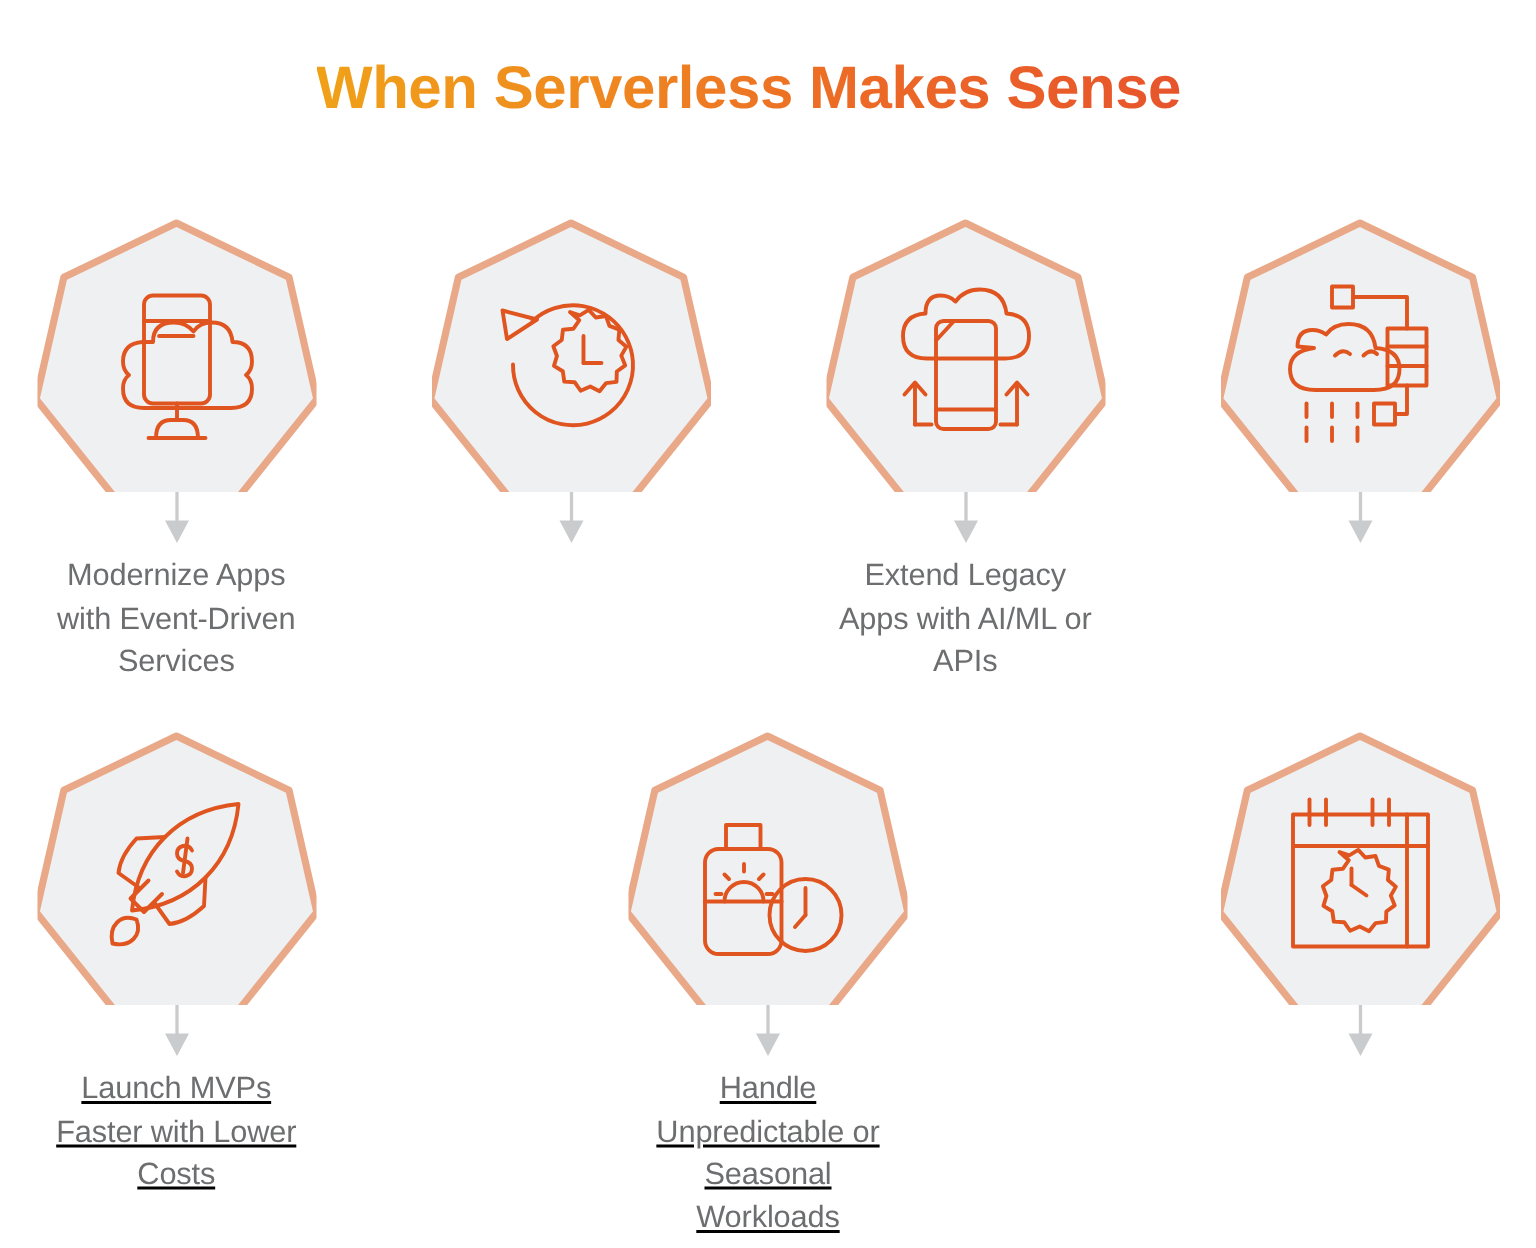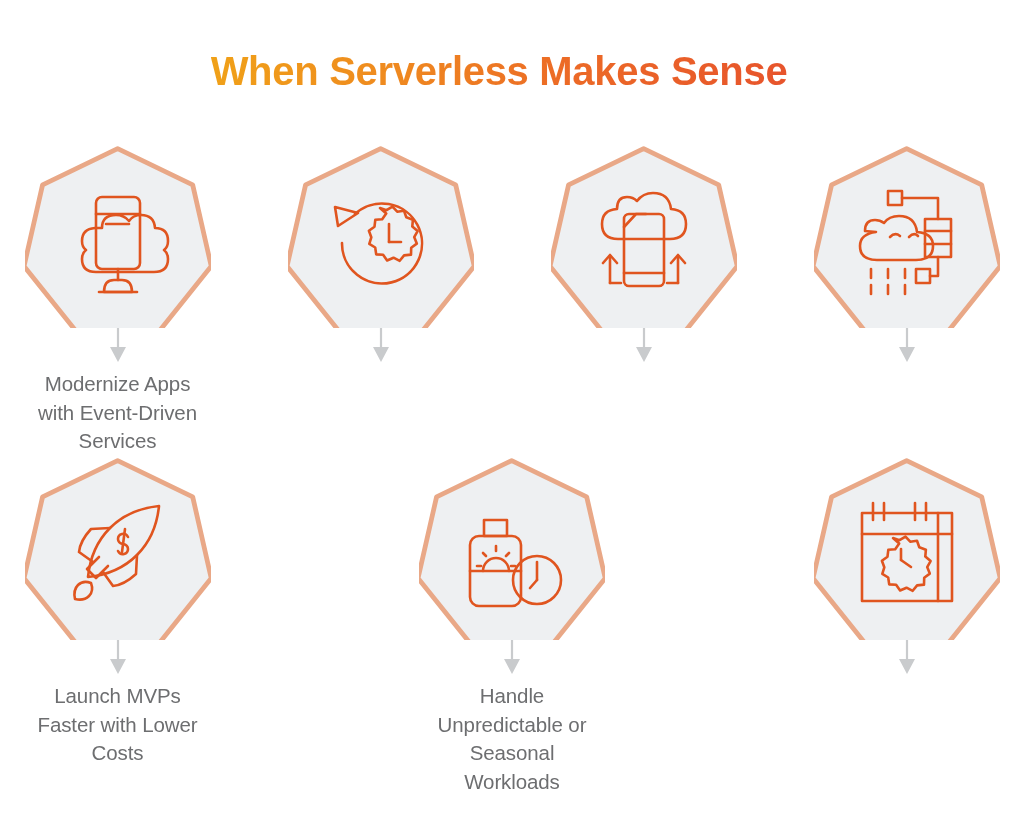--- a/index.html
+++ b/index.html
@@ -19,21 +19,21 @@
     width: 1024px;
     height: 832px;
     background: #ffffff;
     border-radius: 14px;
     overflow: hidden;
   }
 
   
   #title-wrap {
     position: absolute;
-    top: 22px;
+    top: 10px;
     left: 0;
     width: 998px;
     text-align: center;
   }
   #page-title {
     display: inline-block;
     font-size: 40px;
     font-weight: bold;
     letter-spacing: -0.3px;
     background-image: linear-gradient(95deg, #f0a118 0%, #ef8b1f 30%, #ec6a26 62%, #e7542c 100%);
@@ -46,21 +46,21 @@
 
   
   .row {
     position: absolute;
     left: 0;
     width: 1024px;
     display: flex;
     justify-content: space-between;
   }
   #row-1 { top: 142px; }
-  #row-2 { top: 454px; }
+  #row-2 { top: 484px; text-decoration: underline; }
 
   .cell {
     width: 235px;
     display: flex;
     flex-direction: column;
     align-items: center;
   }
 
   .badge {
     position: relative;
@@ -162,20 +162,23 @@
             <line x1="127" y1="141" x2="116" y2="141"></line>
           </g>
         </svg>
       </div>
       <div class="connector">
         <svg width="30" height="38" viewBox="0 0 30 38">
           <line x1="15" y1="0" x2="15" y2="22" stroke="#c9cbcd" stroke-width="2.2"></line>
           <polygon points="7,21 23,21 15,36" fill="#c9cbcd"></polygon>
         </svg>
       </div>
+      <div class="cell-label">Extend Legacy
+Apps with AI/ML or
+APIs</div>
     </div>
 
     <div class="cell">
       <div class="badge">
         <svg width="186" height="186" viewBox="0 0 186 186">
           <polygon points="93,5 171.6,42.9 191,128 136.6,196 49.4,196 -5,128 14.4,42.9" transform="scale(0.955) translate(4,2)" fill="#eef0f2" stroke="#e9a887" stroke-width="5" stroke-linejoin="round"></polygon>
           <g fill="none" stroke="#e0551f" stroke-width="2.6" stroke-linecap="round" stroke-linejoin="round">
             <path d="M62 90 q-16 2 -16 14 q0 14 17 14 l39 0 q17 0 17 -14 q0 -13 -16 -14 q-2 -16 -18 -16 q-10 0 -15 7 q-4 -3 -9 -3 q-10 0 -10 11 z"></path>
             <path d="M76 95 q5 -5 10 -1"></path>
             <path d="M95 95 q5 -5 9 -1"></path>

